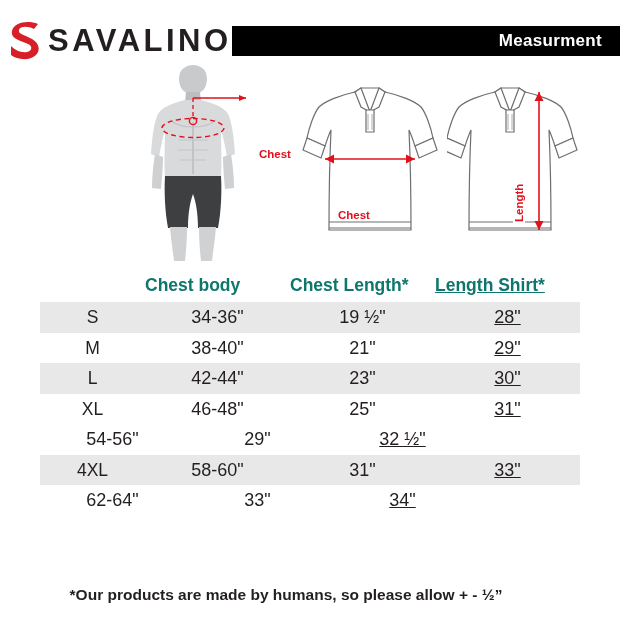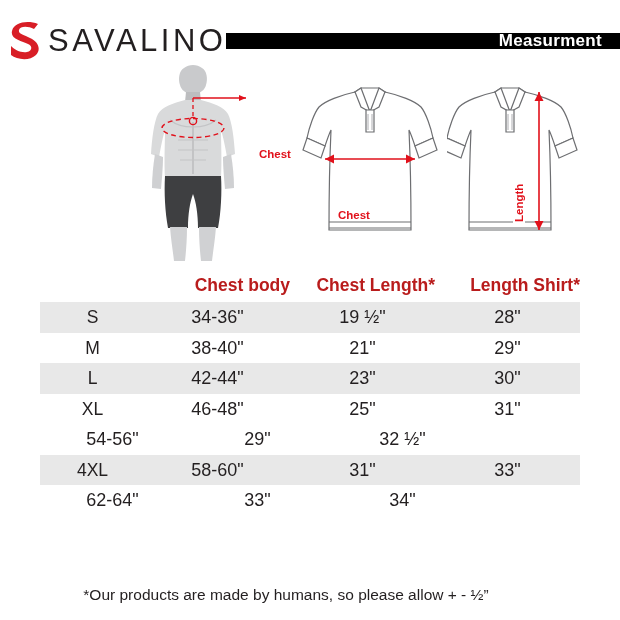--- a/index.html
+++ b/index.html
@@ -35,30 +35,30 @@
     width: 34px;
     height: 40px;
     margin-left: 8px;
     flex: none;
     display: flex;
     align-items: center;
     justify-content: center;
   }
   .brand-name {
     font-size: 31px;
-    font-weight: normal;
+    font-weight: bold;
     letter-spacing: 3.5px;
     margin-left: 6px;
     white-space: nowrap;
     color: #231f20;
   }
   .header-bar {
     margin-left: 0;
     flex: 1 1 auto;
-    height: 16px;
+    height: 30px;
     background: #000000;
     display: flex;
     align-items: center;
     justify-content: flex-end;
     padding-right: 18px;
     box-sizing: border-box;
   }
   .header-bar .title {
     color: #ffffff;
     font-size: 17px;
@@ -106,27 +106,27 @@
     width: 540px;
   }
   .thead {
     display: flex;
     height: 34px;
     align-items: center;
   }
   .thead .th {
     font-size: 17.5px;
     font-weight: bold;
-    text-align: right;
-    color: #b91c1c;
+    text-align: left;
+    color: #0f766e;
   }
   .col-size  { width: 105px; flex: none; }
   .col-a     { width: 145px; flex: none; }
   .col-b     { width: 145px; flex: none; }
-  .col-c     { width: 145px; flex: none; }
+  .col-c     { width: 145px; flex: none; text-decoration: underline; }
 
   .trow {
     display: flex;
     height: 30.5px;
     align-items: center;
   }
   .trow.alt .cell { background: #e8e8e8; }
   .cell {
     height: 30.5px;
     line-height: 30.5px;
@@ -139,20 +139,21 @@
   .trow.alt .cell.size { background: #e8e8e8; }
 
   .footnote {
     position: absolute;
     left: 0;
     top: 586px;
     width: 572px;
     text-align: center;
     font-size: 15.5px;
     color: #231f20;
+    font-weight: bold;
   }
 
   svg { display: block; }
 </style>
 </head>
 <body>
 
 <div class="page">
 
   <div class="header">

